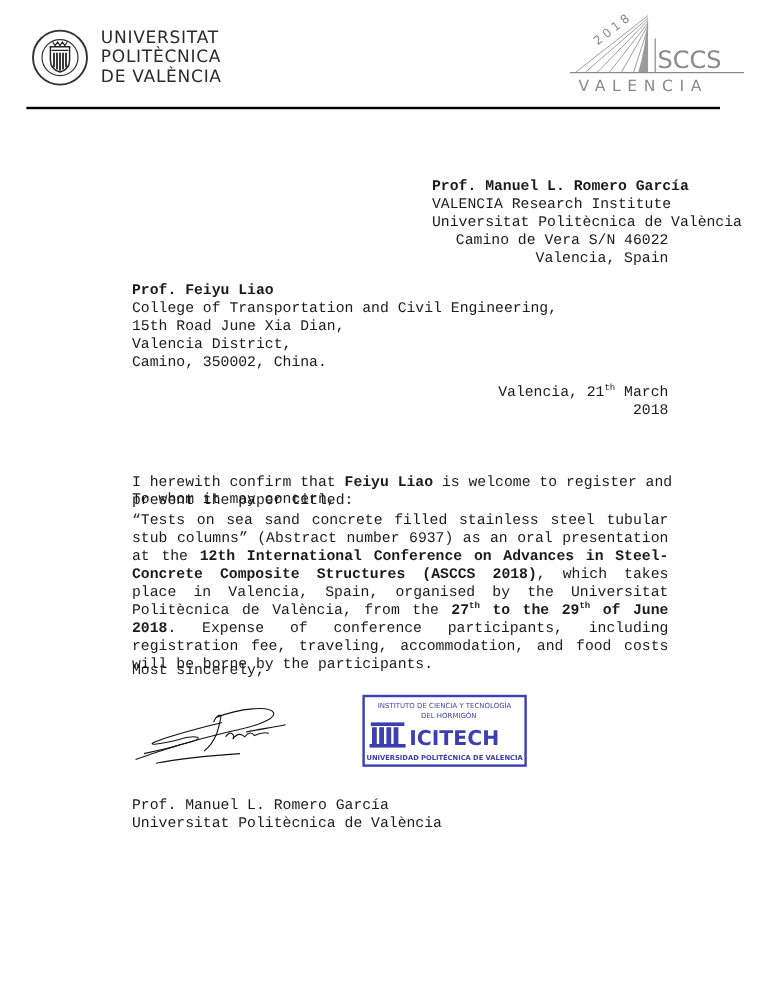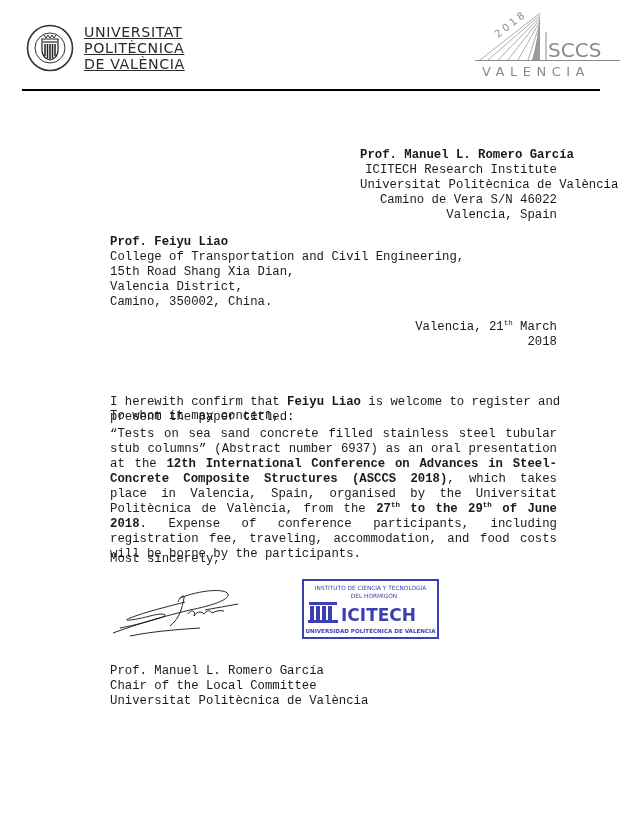--- a/index.html
+++ b/index.html
@@ -2,21 +2,21 @@
 <html><head>
 <meta charset="utf-8">
 <style>
   html, body { margin:0; padding:0; background:#ffffff; }
   body { width:639px; height:839px; position:relative; overflow:hidden;
          font-family:"Liberation Serif", serif; color:#1a1a1a; }
   .abs { position:absolute; }
   
   .upv-seal { left:26px; top:24px; width:48px; height:48px; }
   .upv-name { left:84px; top:24px; font-family:"DejaVu Sans", sans-serif; font-size:14.2px;
-              line-height:16px; color:#2b2b2b; letter-spacing:0.6px;text-decoration:underline; }
+              line-height:16px; color:#2b2b2b; letter-spacing:0.6px; }
   .sccs-logo { left:470px; top:10px; width:160px; height:70px; }
   .rule { left:22px; top:89px; width:578px; height:2px; background:#000; }
   
   .txt { font-size:12.3px; line-height:15px;font-family:Liberation Mono, monospace; }
   .right { text-align:right; }
   .sender { left:360px; top:148px; width:197px; }
   .recipient { left:110px; top:235px; width:320px; }
   .date { left:380px; top:320px; width:177px; }
   .greeting { left:110px; top:368px;margin-top:41px; }
   .intro { left:110px; top:395px; width:460px; }
@@ -62,30 +62,30 @@
   <line x1="76" y1="22" x2="76" y2="50" stroke="#8a8a8a" stroke-width="1"></line>
   <text x="28" y="28" transform="rotate(-38 28 28)" font-family="DejaVu Sans, sans-serif" font-size="10" fill="#8a8a8a" letter-spacing="3">2018</text>
   <text x="78" y="47" font-family="DejaVu Sans, sans-serif" font-size="20" fill="#8a8a8a">SCCS</text>
   <text x="12" y="66" font-family="DejaVu Sans, sans-serif" font-size="13" fill="#8a8a8a" letter-spacing="5.5">VALENCIA</text>
 </svg>
 
 <div class="abs rule"></div>
 
 <div class="abs txt right sender">
   <b class="line">Prof. Manuel L. Romero García</b>
-  <span class="line">ICITECH Research Institute</span>
+  <span class="line">VALENCIA Research Institute</span>
   <span class="line">Universitat Politècnica de València</span>
   <span class="line">Camino de Vera S/N 46022</span>
   <span class="line">Valencia, Spain</span>
 </div>
 
 <div class="abs txt recipient">
   <b class="line">Prof. Feiyu Liao</b>
   <span class="line">College of Transportation and Civil Engineering,</span>
-  <span class="line">15th Road Shang Xia Dian,</span>
+  <span class="line">15th Road June Xia Dian,</span>
   <span class="line">Valencia District,</span>
   <span class="line">Camino, 350002, China.</span>
 </div>
 
 <div class="abs txt right date"><span>Valencia, 21</span><sup>th</sup><span> March 2018</span></div>
 
 <div class="abs txt greeting">To whom it may concern,</div>
 
 <div class="abs txt intro"><span>I herewith confirm that </span><b>Feiyu Liao</b><span> is welcome to register and present the paper titled:</span></div>
 
@@ -117,15 +117,14 @@
       <rect x="27" y="28" width="4" height="14"></rect>
       <rect x="7" y="42" width="30" height="3"></rect>
     </g>
     <text x="40" y="43" font-family="DejaVu Sans, sans-serif" font-weight="bold" font-size="17" fill="#3b3fb0">ICITECH</text>
     <text x="69.5" y="55" text-anchor="middle" font-family="DejaVu Sans, sans-serif" font-weight="bold" font-size="5.6" fill="#3b3fb0">UNIVERSIDAD POLITÉCNICA DE VALENCIA</text>
   </svg>
 </div>
 
 <div class="abs txt sigblock">
   <span class="line">Prof. Manuel L. Romero García</span>
-  <span class="line">Chair of the Local Committee</span>
   <span class="line">Universitat Politècnica de València</span>
 </div>
 
 </body></html>

